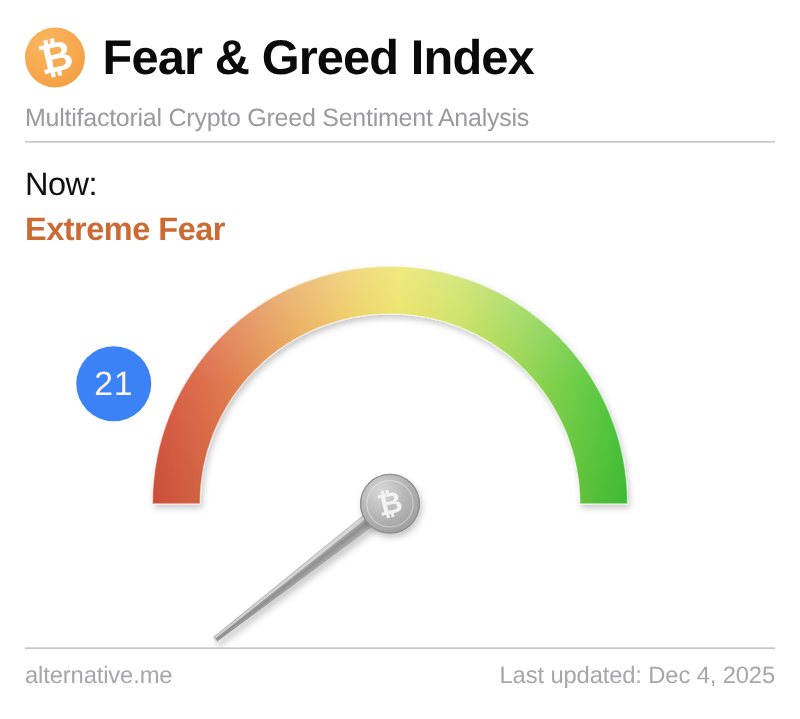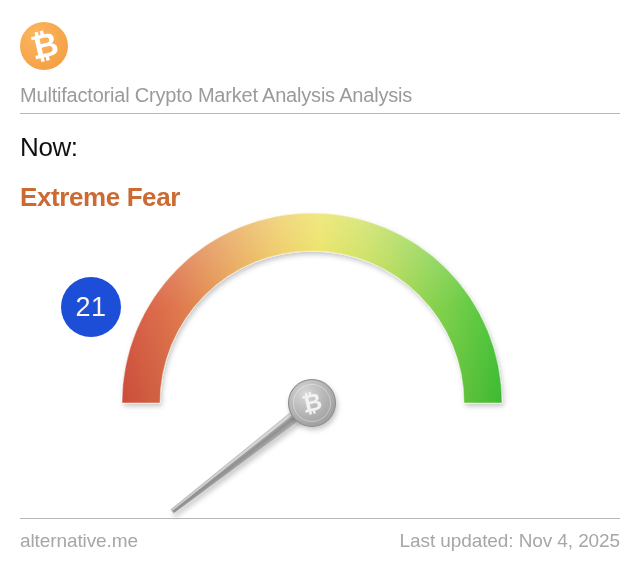--- a/index.html
+++ b/index.html
@@ -92,21 +92,21 @@
     color: #101010;
     letter-spacing: -0.4px;
     line-height: 1.12;
   }
   #status-value-label {
     font-size: 26px;
     font-weight: bold;
     color: #cb6a32;
     letter-spacing: -0.4px;
     line-height: 1.12;
-    margin-top: 21px;
+    margin-top: 7px;
   }
 
   
   #gauge-wrap {
     position: absolute;
     left: 0;
     top: 0;
     width: 640px;
     height: 575px;
     pointer-events: none;
@@ -114,21 +114,21 @@
   #gauge-svg { display: block; }
 
   
   #value-badge {
     position: absolute;
     left: 61px;
     top: 277px;
     width: 60px;
     height: 60px;
     border-radius: 50%;
-    background: #1d4ed8;
+    background: #3b82f6;
     display: flex;
     align-items: center;
     justify-content: center;
   }
   #value-badge-text {
     color: #fdf6f0;
     font-size: 27px;
     line-height: 1;
     letter-spacing: 0.5px;
   }
@@ -153,22 +153,23 @@
 </head>
 <body>
 
 <div id="page">
 
   <div id="header">
     <div id="title-row">
       <div id="btc-logo">
         <span class="btc-glyph">₿</span>
       </div>
+      <div id="page-title">Fear &amp; Greed Index</div>
     </div>
-    <div id="page-subtitle">Multifactorial Crypto Market Analysis Analysis</div>
+    <div id="page-subtitle">Multifactorial Crypto Greed Sentiment Analysis</div>
   </div>
 
   <div class="rule" id="header-rule"></div>
 
   <div id="status-block">
     <div id="status-now-label">Now:</div>
     <div id="status-value-label">Extreme Fear</div>
   </div>
 
   <div id="gauge-wrap">
@@ -236,16 +237,16 @@
   </div>
 
   <div id="value-badge">
     <span id="value-badge-text">21</span>
   </div>
 
   <div class="rule" id="footer-rule"></div>
 
   <div id="footer">
     <span id="footer-source">alternative.me</span>
-    <span id="footer-updated">Last updated: Nov 4, 2025</span>
+    <span id="footer-updated">Last updated: Dec 4, 2025</span>
   </div>
 
 </div>
 
 </body></html>

